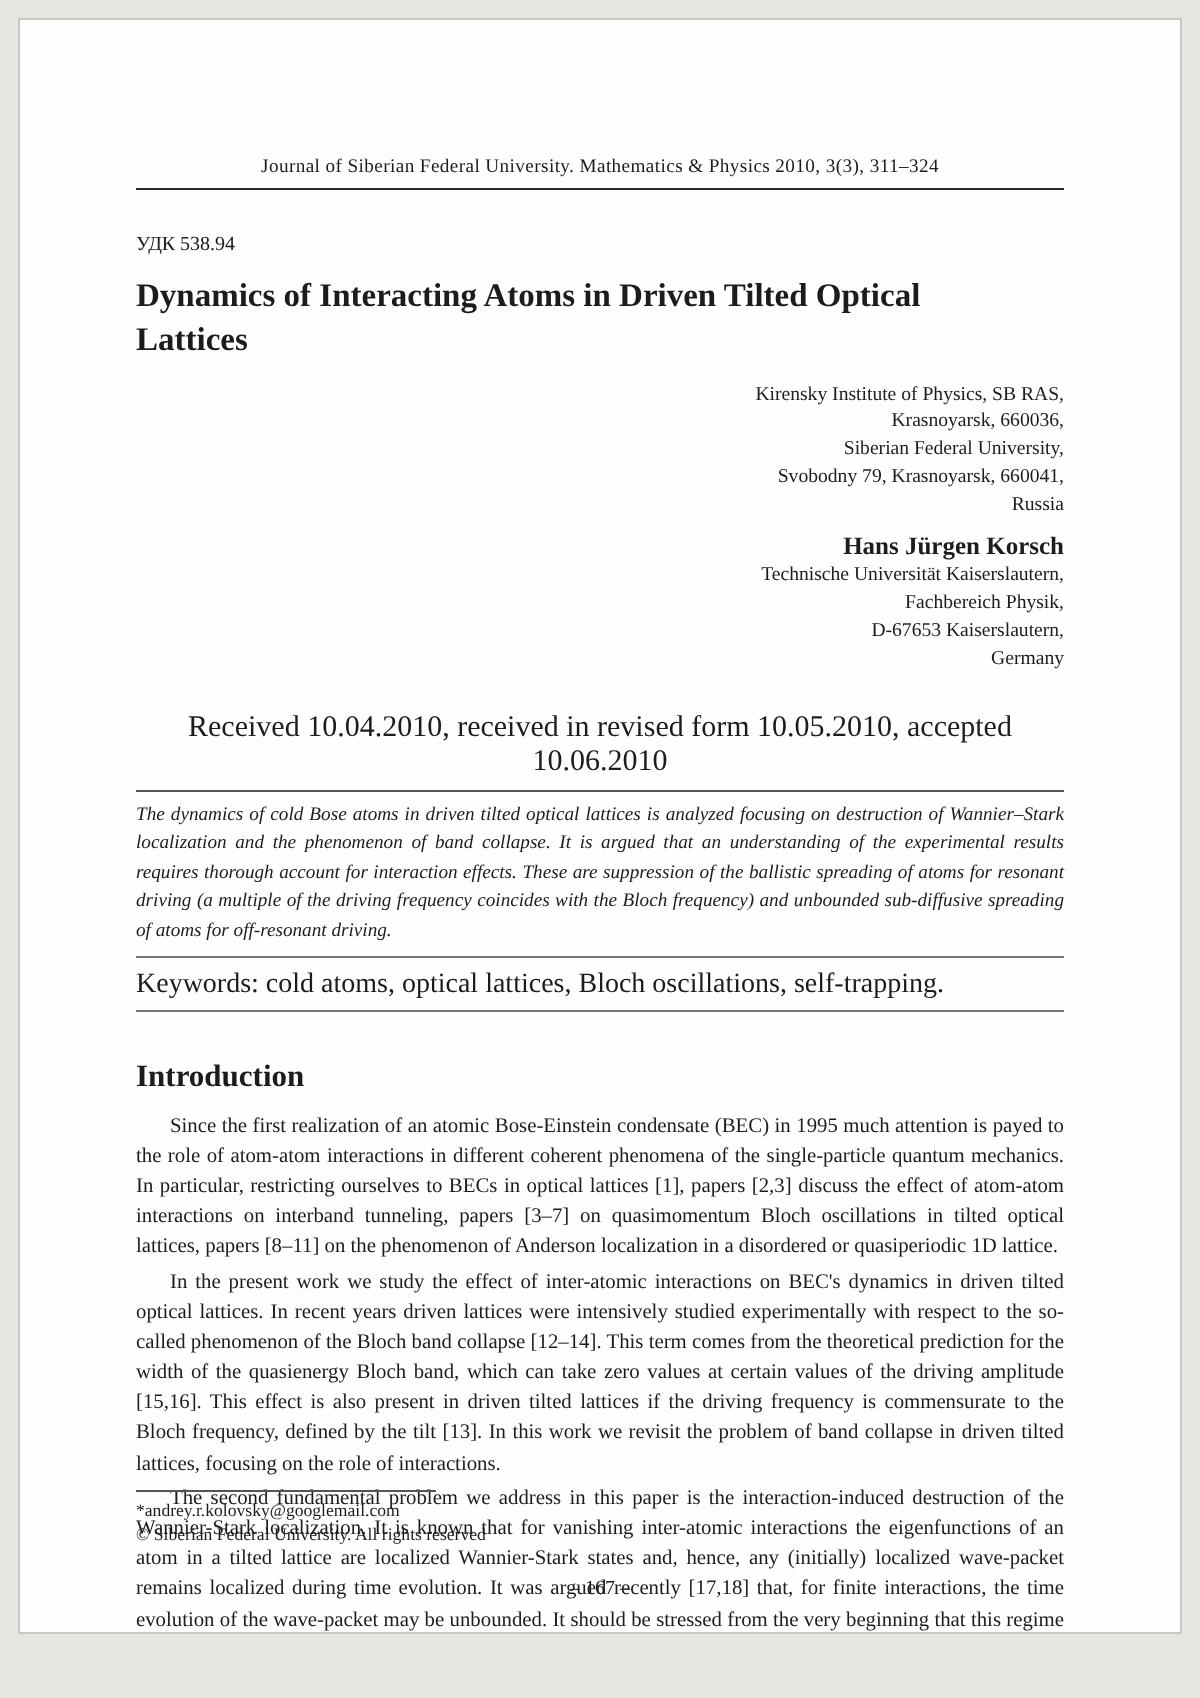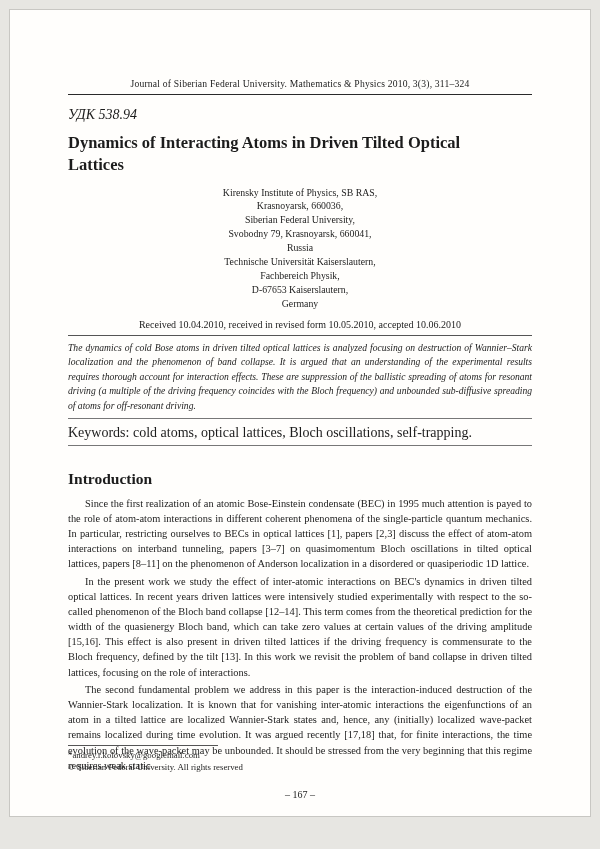--- a/index.html
+++ b/index.html
@@ -15,26 +15,26 @@
     position: relative;
     width: 582px; height: 808px;
     margin: 9px auto;
     background: #fffefc;
     border: 1px solid #c8c7c3;
     padding: 68px 58px 0 58px;
     overflow: hidden;
   }
   .journal-line { font-size: 9.6px; text-align: center; letter-spacing: 0.2px; }
   .head-rule { border: none; border-top: 1px solid #2a2a2a; margin: 5px 0 0 0; }
-  .udc { font-size: 14px; margin-top: 12px; font-style: italic; }
+  .udc { font-size: 10px; margin-top: 22px; }
   .title { font-size: 16.5px; font-weight: bold; line-height: 1.32; margin-top: 9px; max-width: 402px; }
   .authors { text-align: right; margin-top: 10px; }
   .author-name { font-size: 12.5px; font-weight: bold; margin-top: 6px; }
-  .affil-line { font-size: 9.8px; line-height: 1.42; text-align: center; }
-  .received { text-align: center; font-size: 10px; margin-top: 8px; font-family: Liberation Serif, serif; }
+  .affil-line { font-size: 9.8px; line-height: 1.42; }
+  .received { text-align: center; font-size: 15px; margin-top: 19px; font-family: Liberation Serif, serif; }
   .rule { border: none; border-top: 1px solid #555; margin: 5px 0 0 0; }
   .rule-light { border: none; border-top: 1px solid #777; margin: 4px 0 0 0; }
   .abstract { font-style: italic; font-size: 9.6px; line-height: 1.52; text-align: justify; margin: 5px 0 0 0; }
   .keywords { font-size: 14px; margin: 6px 0 0 0; }
   .section-heading { font-size: 15.5px; font-weight: bold; margin-top: 24px; }
   .para { font-size: 10.4px; line-height: 1.46; text-align: justify; text-indent: 17px; margin: 2px 0 0 0; }
   .para.first { margin-top: 8px; }
   .footnote-block { position: absolute; left: 58px; right: 58px; bottom: 42px; margin-top: 44px; }
   .footnote-rule { width: 150px; border: none; border-top: 1px solid #555; margin: 0 0 3px 0; }
   .footnote-line { font-size: 8.8px; line-height: 1.45; }
@@ -51,20 +51,21 @@
   <div class="udc">УДК 538.94</div>
 
   <div class="title">Dynamics of Interacting Atoms in Driven Tilted Optical Lattices</div>
 
   <div class="authors">
     <div class="affil-line">Kirensky Institute of Physics, SB RAS,</div>
     <div class="affil-line">Krasnoyarsk, 660036,</div>
     <div class="affil-line">Siberian Federal University,</div>
     <div class="affil-line">Svobodny 79, Krasnoyarsk, 660041,</div>
     <div class="affil-line">Russia</div>
+    <div class="author-name">Hans Jürgen Korsch</div>
     <div class="affil-line">Technische Universität Kaiserslautern,</div>
     <div class="affil-line">Fachbereich Physik,</div>
     <div class="affil-line">D-67653 Kaiserslautern,</div>
     <div class="affil-line">Germany</div>
   </div>
 
   <div class="received">Received 10.04.2010, received in revised form 10.05.2010, accepted 10.06.2010</div>
   <hr class="rule">
 
   <div class="abstract">The dynamics of cold Bose atoms in driven tilted optical lattices is analyzed focusing on destruction of Wannier–Stark localization and the phenomenon of band collapse. It is argued that an understanding of the experimental results requires thorough account for interaction effects. These are suppression of the ballistic spreading of atoms for resonant driving (a multiple of the driving frequency coincides with the Bloch frequency) and unbounded sub-diffusive spreading of atoms for off-resonant driving.</div>

